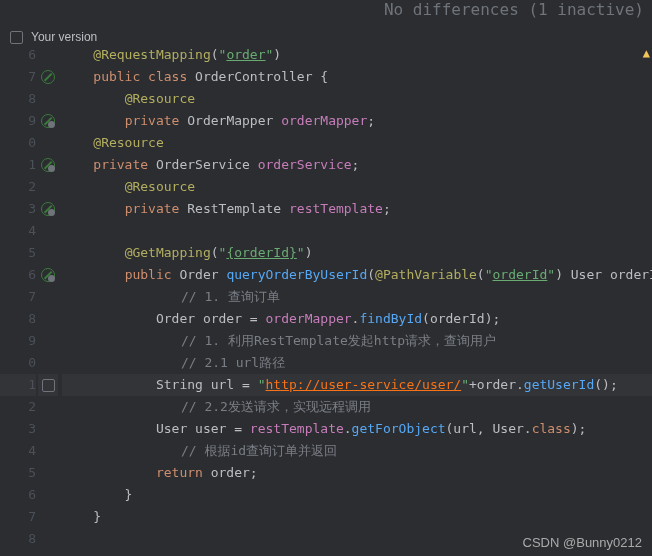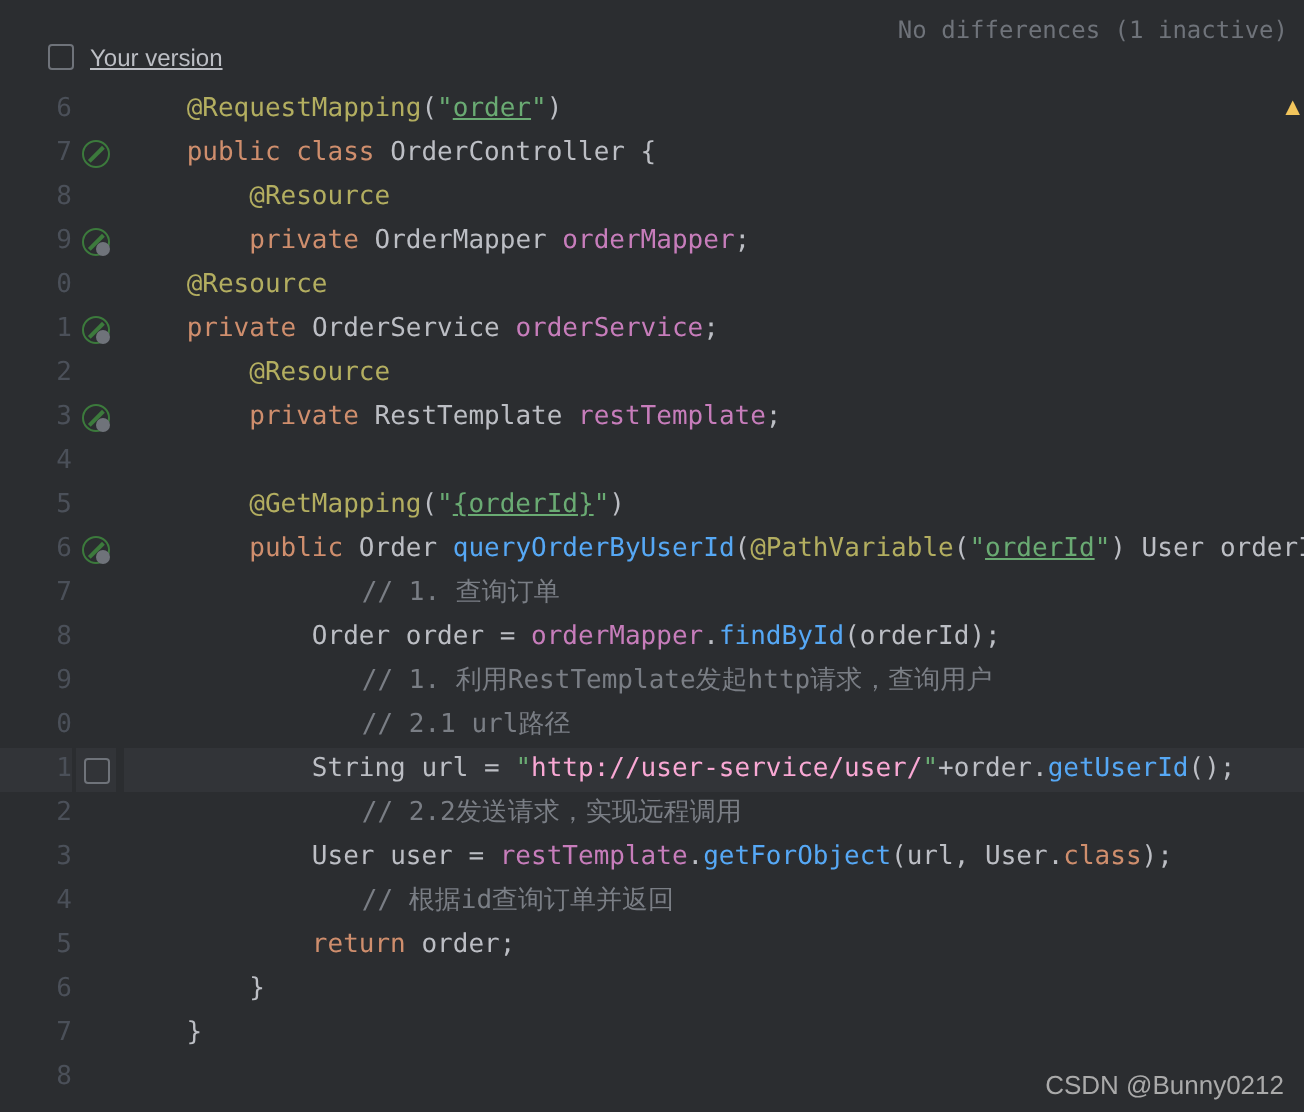--- a/index.html
+++ b/index.html
@@ -10,34 +10,33 @@
   font-size: 13px;
   width: 652px;
   height: 556px;
   overflow: hidden;
   position: relative;
 }
 .top-bar {
   height: 22px;
   display: flex;
   justify-content: flex-end;
-  align-items: flex-end;
+  align-items: flex-start;
   padding-right: 8px;
   color: #6f737a;
-  font-size: 12px;
+  font-size: 16px;
 }
 .header {
   height: 22px;
   display: flex;
-  align-items: flex-start;
-  padding-left: 24px;
+  align-items: flex-end;
+  padding-left: 10px;
   gap: 8px;
   font-size: 12px;
   font-family: -apple-system, sans-serif;
-  text-decoration: underline;
 }
 .checkbox {
   width: 13px;
   height: 13px;
   border: 1px solid #6f737a;
   border-radius: 2px;
   cursor: pointer;
 }
 .header-label { color: #bcbec4; }
 .editor {
@@ -110,21 +109,21 @@
 }
 .kw { color: #cf8e6d; }
 .anno { color: #b3ae60; }
 .cls { color: #bcbec4; text-align: right; }
 .method { color: #56a8f5; }
 .field { color: #c77dbb; }
 .str { color: #6aab73; }
 .comment { color: #7a7e85; margin-left: 25px; }
 .param { color: #bcbec4; }
 .link { text-decoration: underline; }
-.link2 { color: #f9a8d4; }
+.link2 { color: #f97316; text-decoration: underline; }
 .watermark {
   position: absolute;
   bottom: 6px;
   right: 10px;
   color: #aaa;
   font-size: 13px;
   font-family: -apple-system, sans-serif;
 }
 .warn-tri {
   position: absolute;

